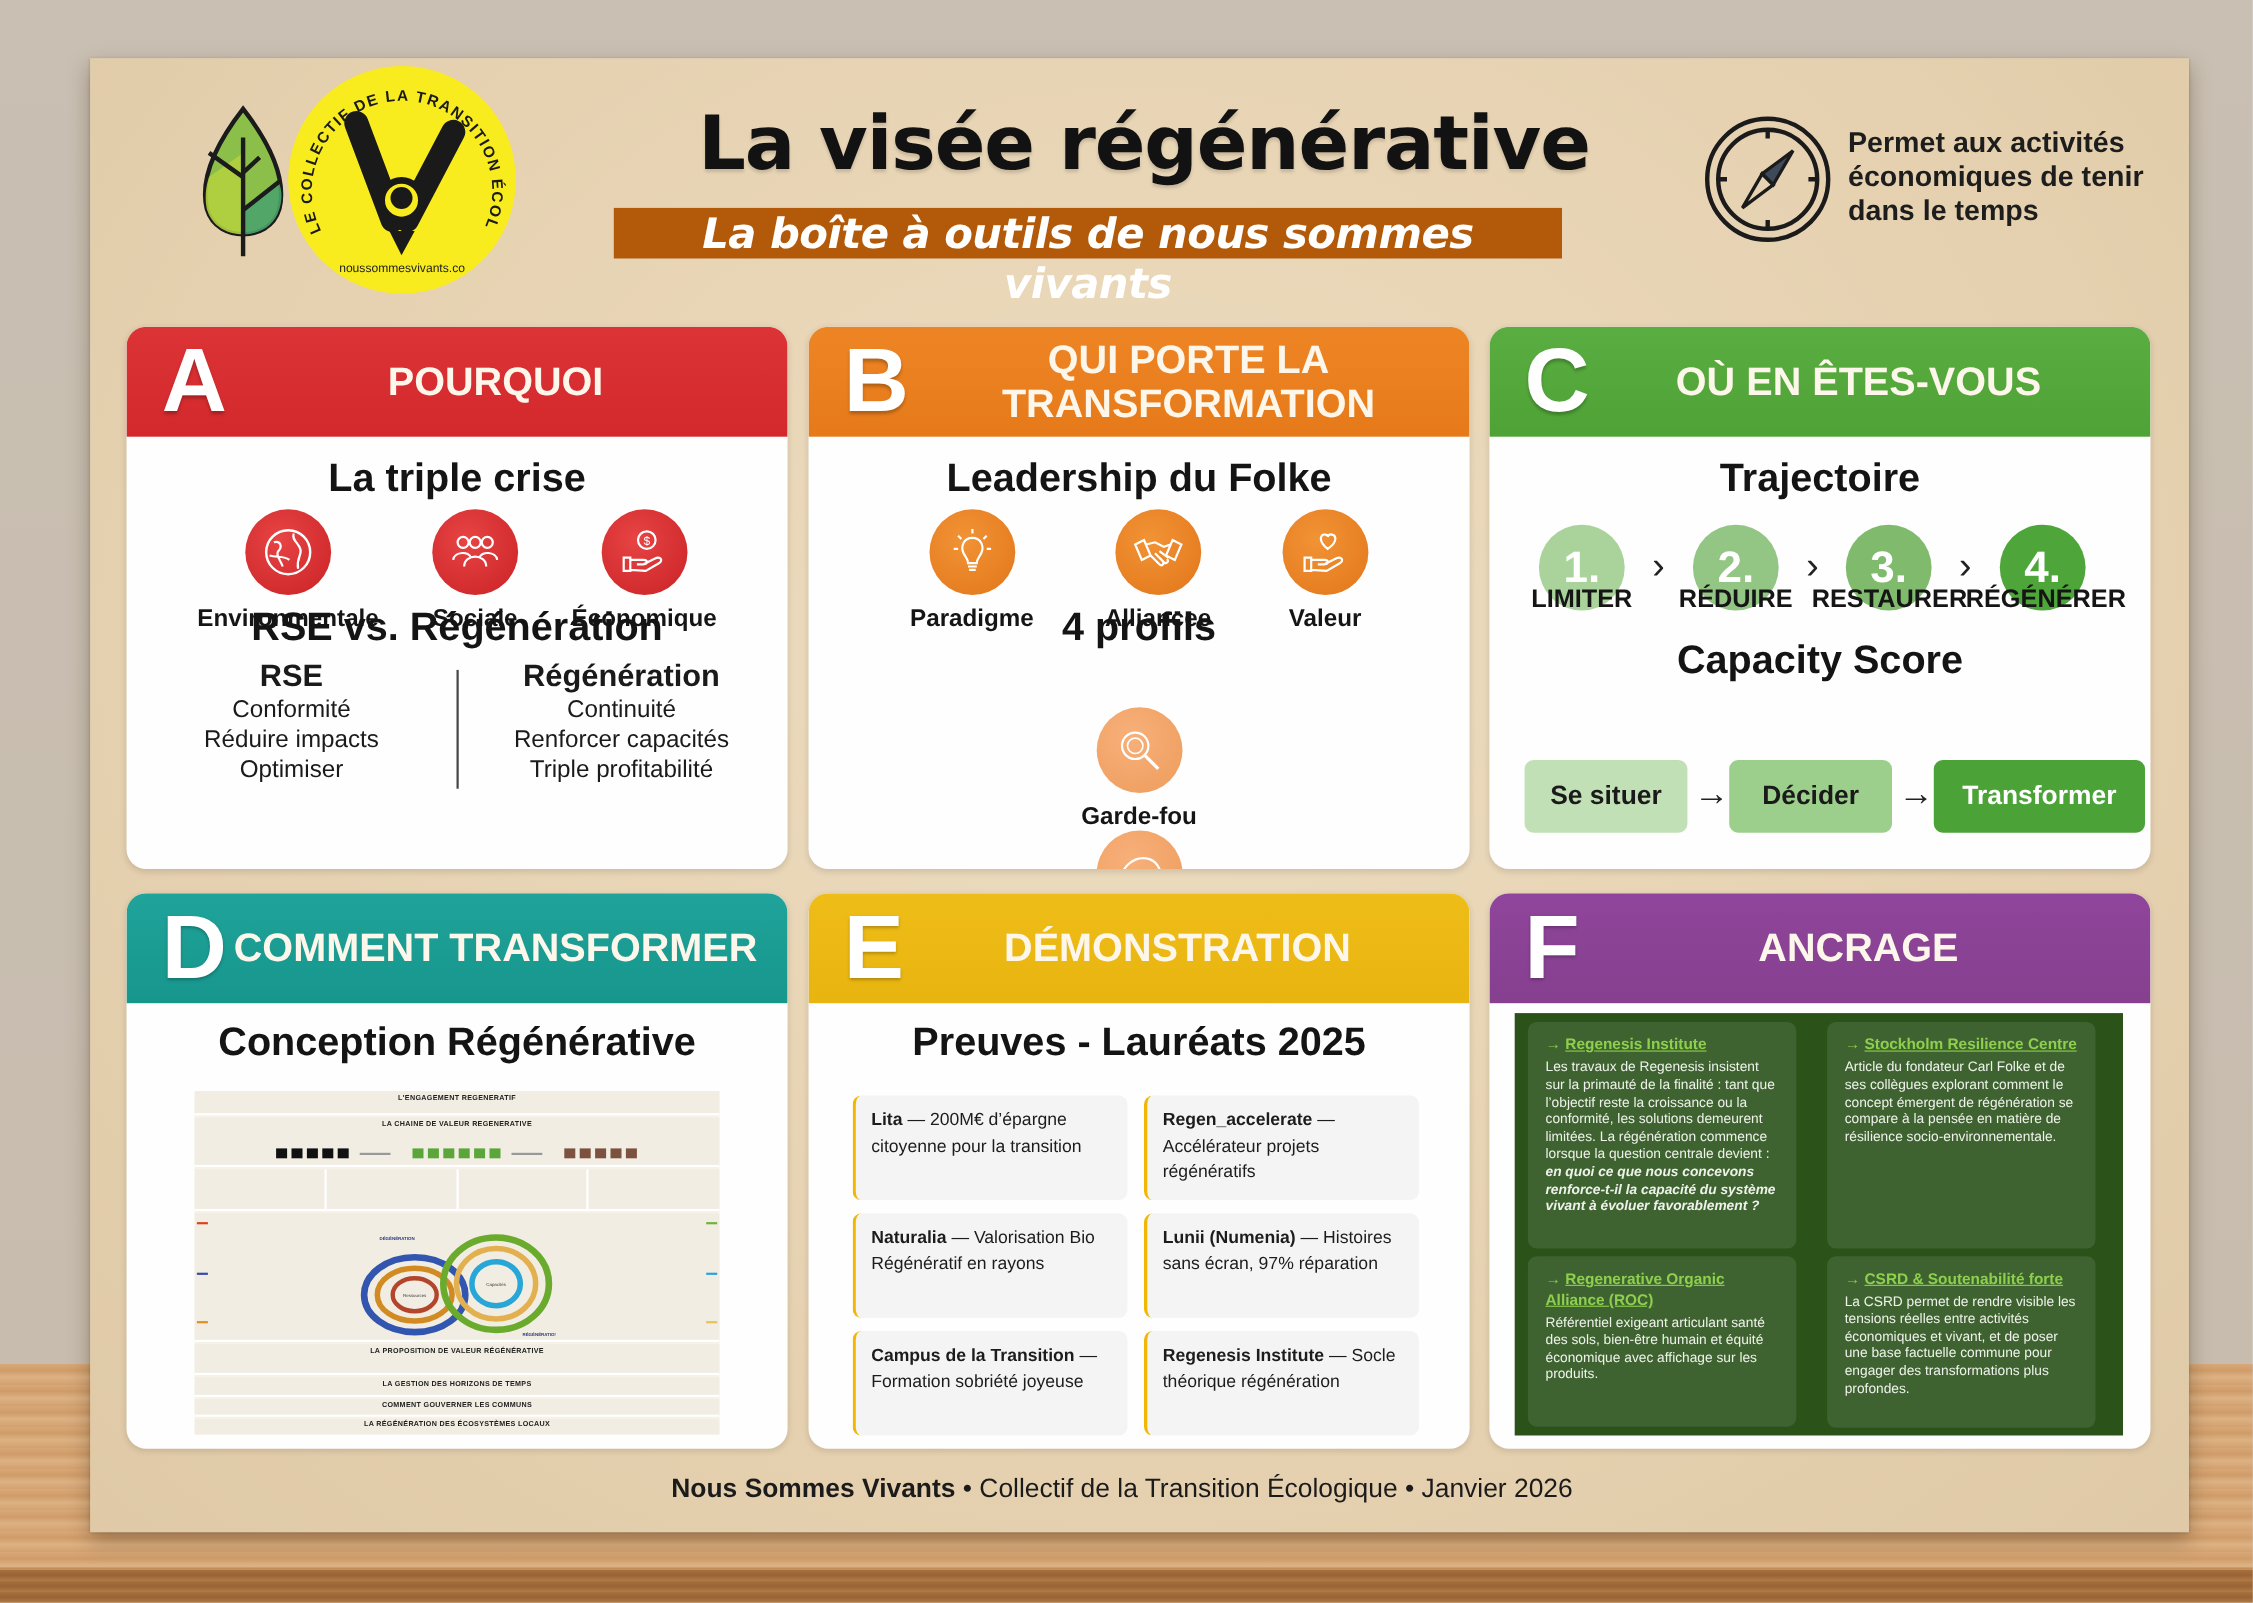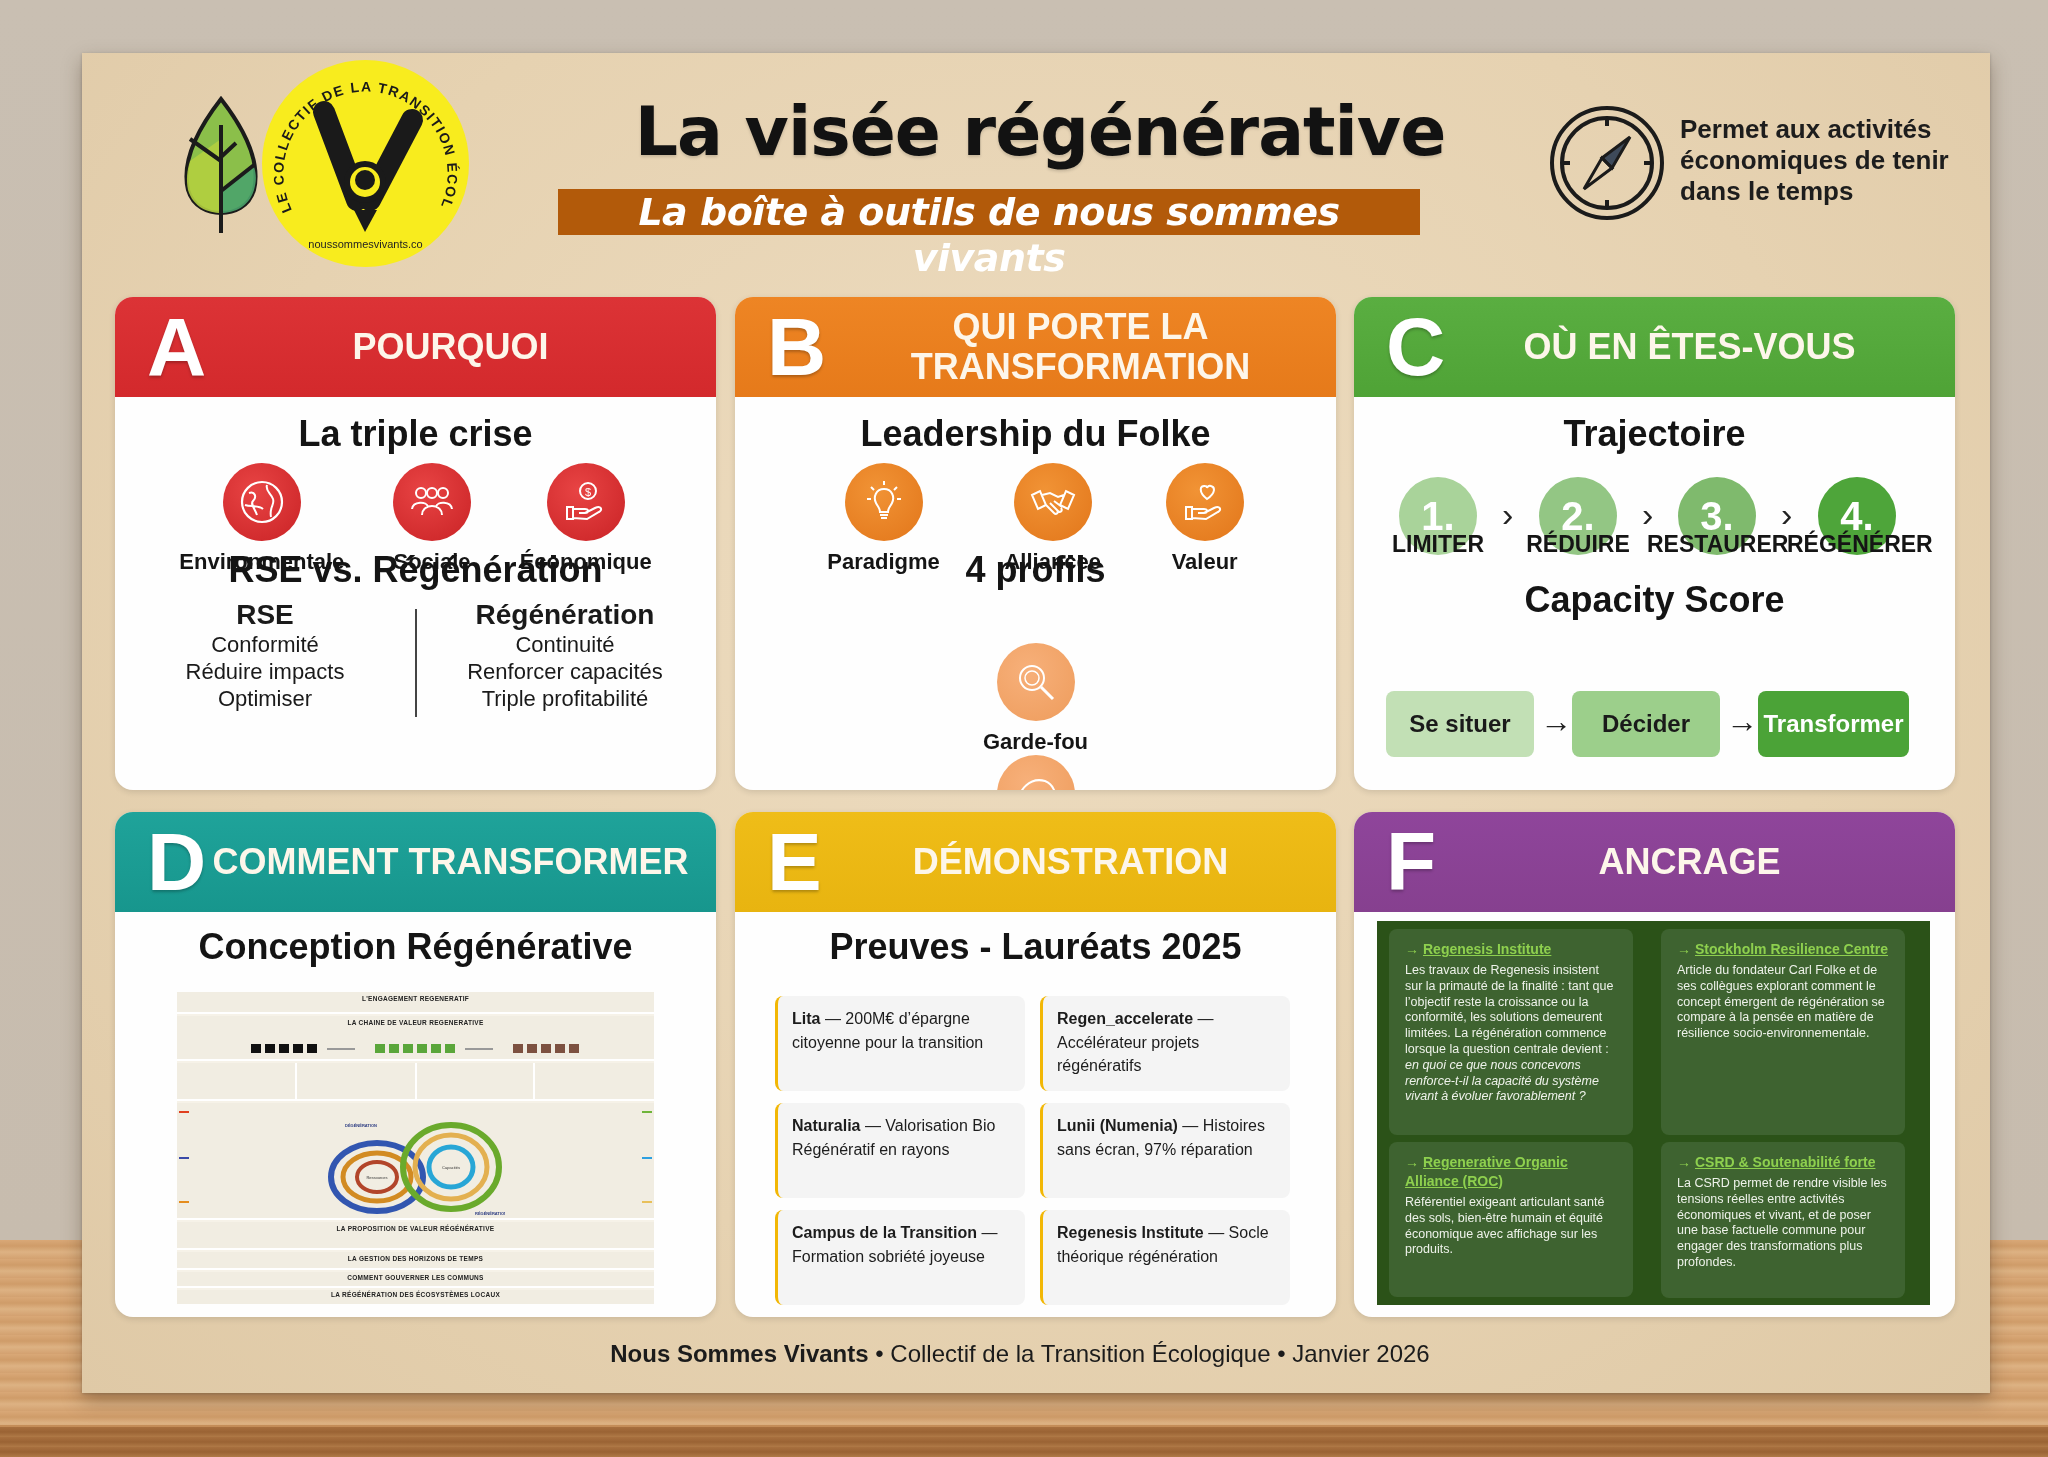--- a/index.html
+++ b/index.html
@@ -126,21 +126,21 @@
   
   #pF { left: 1354px; top: 812px; width: 601px; height: 505px; }
   #pF .panel-head { background: linear-gradient(180deg, #8f459b, #86408f); }
   .ref-block { position: absolute; left: 23px; top: 9px; width: 553px; height: 384px; background: #2b5218; }
   .ref-card {
     position: absolute; width: 244px; background: #3e6330; border-radius: 8px; padding: 11px 16px;
     color: #eef2ea; font-size: 12.5px; line-height: 15.8px;
   }
   .ref-title { color: #8ed04e; font-weight: bold; font-size: 14px; line-height: 19px; margin-bottom: 4px; text-decoration: underline; }
   .ref-arrow { text-decoration: none; display: inline-block; margin-right: 4px; }
-  .ref-card i { font-style: italic; }
+  .ref-card i { font-style: italic; font-weight: bold; }
 
   .footer {
     position: absolute; left: 560px; top: 1340px; width: 920px; text-align: center;
     font-size: 24px; color: #1b1b1b;
   }
   .footer b { font-weight: bold; }
 </style>
 </head>
 <body>
 
@@ -339,21 +339,21 @@
     <div class="step-label" style="left:154px; top:134px;">RÉDUIRE</div>
     <div class="step-label" style="left:293px; top:134px;">RESTAURER</div>
     <div class="step-label" style="left:433px; top:134px;">RÉGÉNÉRER</div>
     <div class="h2" style="top:182px;">Capacity Score</div>
   </div>
   <div class="score-row" style="top:394px; left:32px;">
     <div class="score-box" style="left:0; width:148px; background:#c2e0b5; color:#1a1a1a;">Se situer</div>
     <div class="score-arrow" style="left:154px;">→</div>
     <div class="score-box" style="left:186px; width:148px; background:#9ccf8b; color:#1a1a1a;text-align:right;">Décider</div>
     <div class="score-arrow" style="left:340px;">→</div>
-    <div class="score-box" style="left:372px; width:151px; background:#4ba337; color:#ffffff;">Transformer</div>
+    <div class="score-box" style="left:372px; width:192px; background:#4ba337; color:#ffffff;">Transformer</div>
   </div>
 </div>
 
 <div class="panel" id="pD">
   <div class="panel-head">
     <div class="panel-letter">D</div>
     <div class="panel-title">COMMENT TRANSFORMER</div>
   </div>
   <div class="panel-body">
     <div class="h2" style="top:14px;">Conception Régénérative</div>

